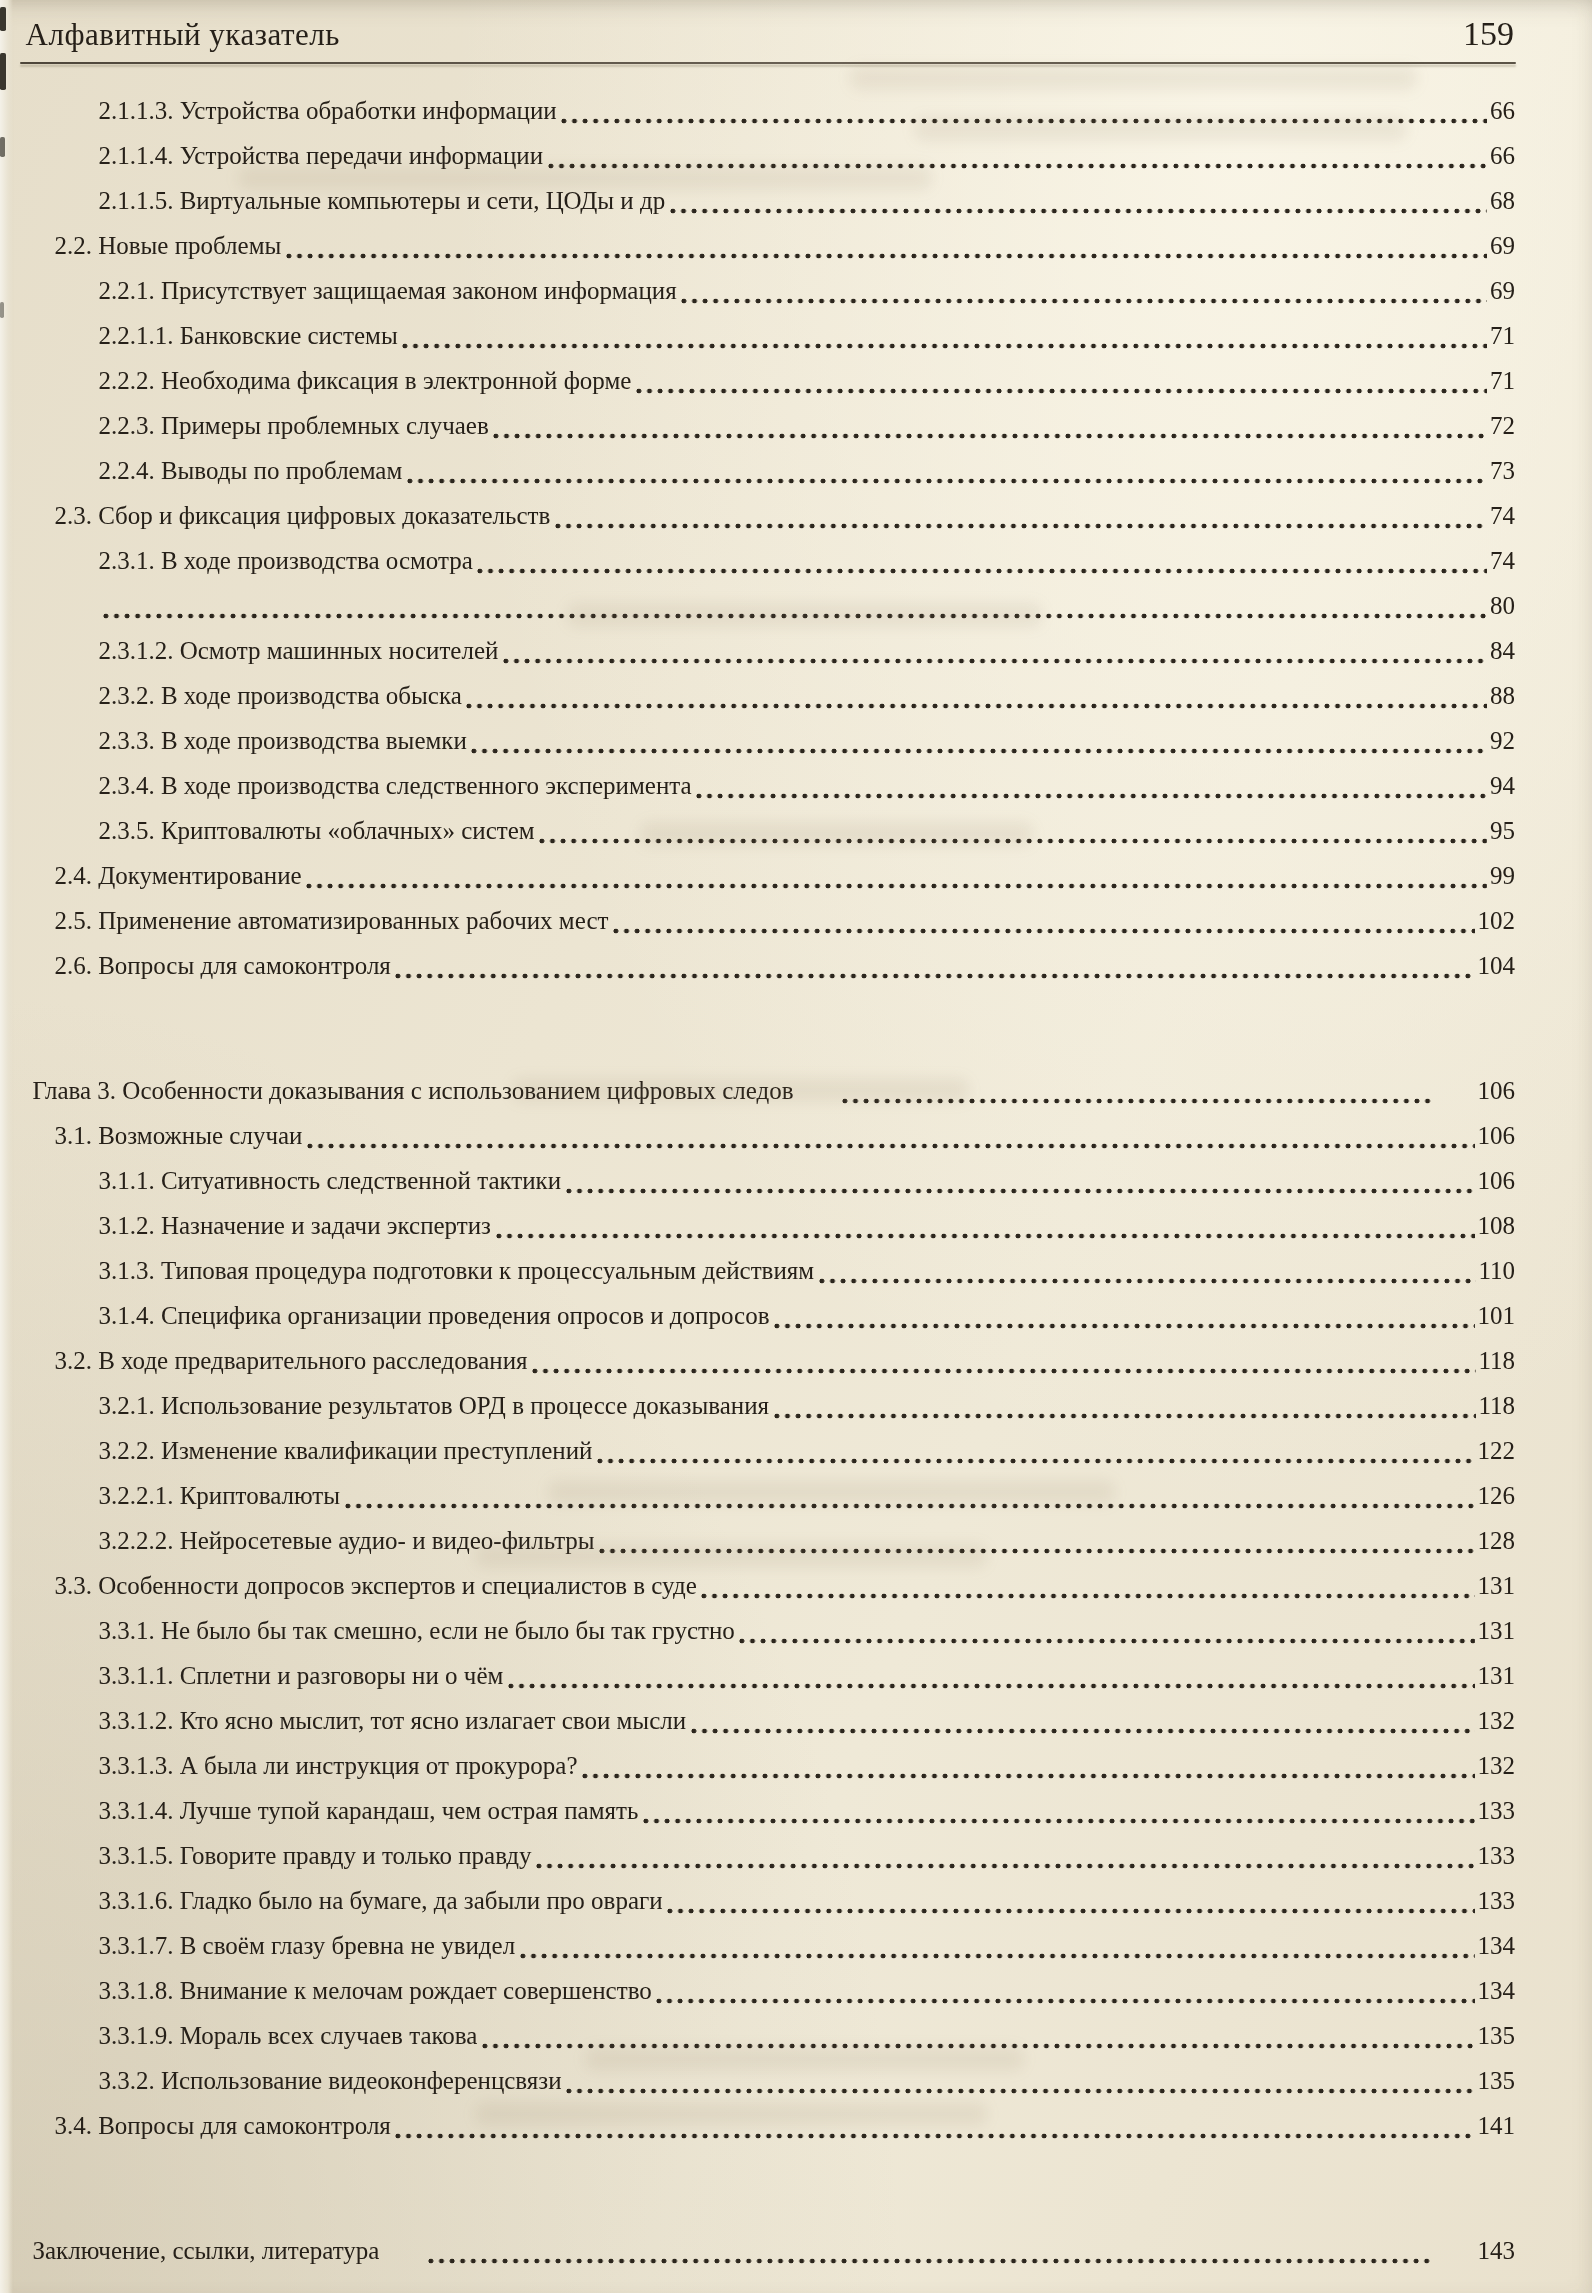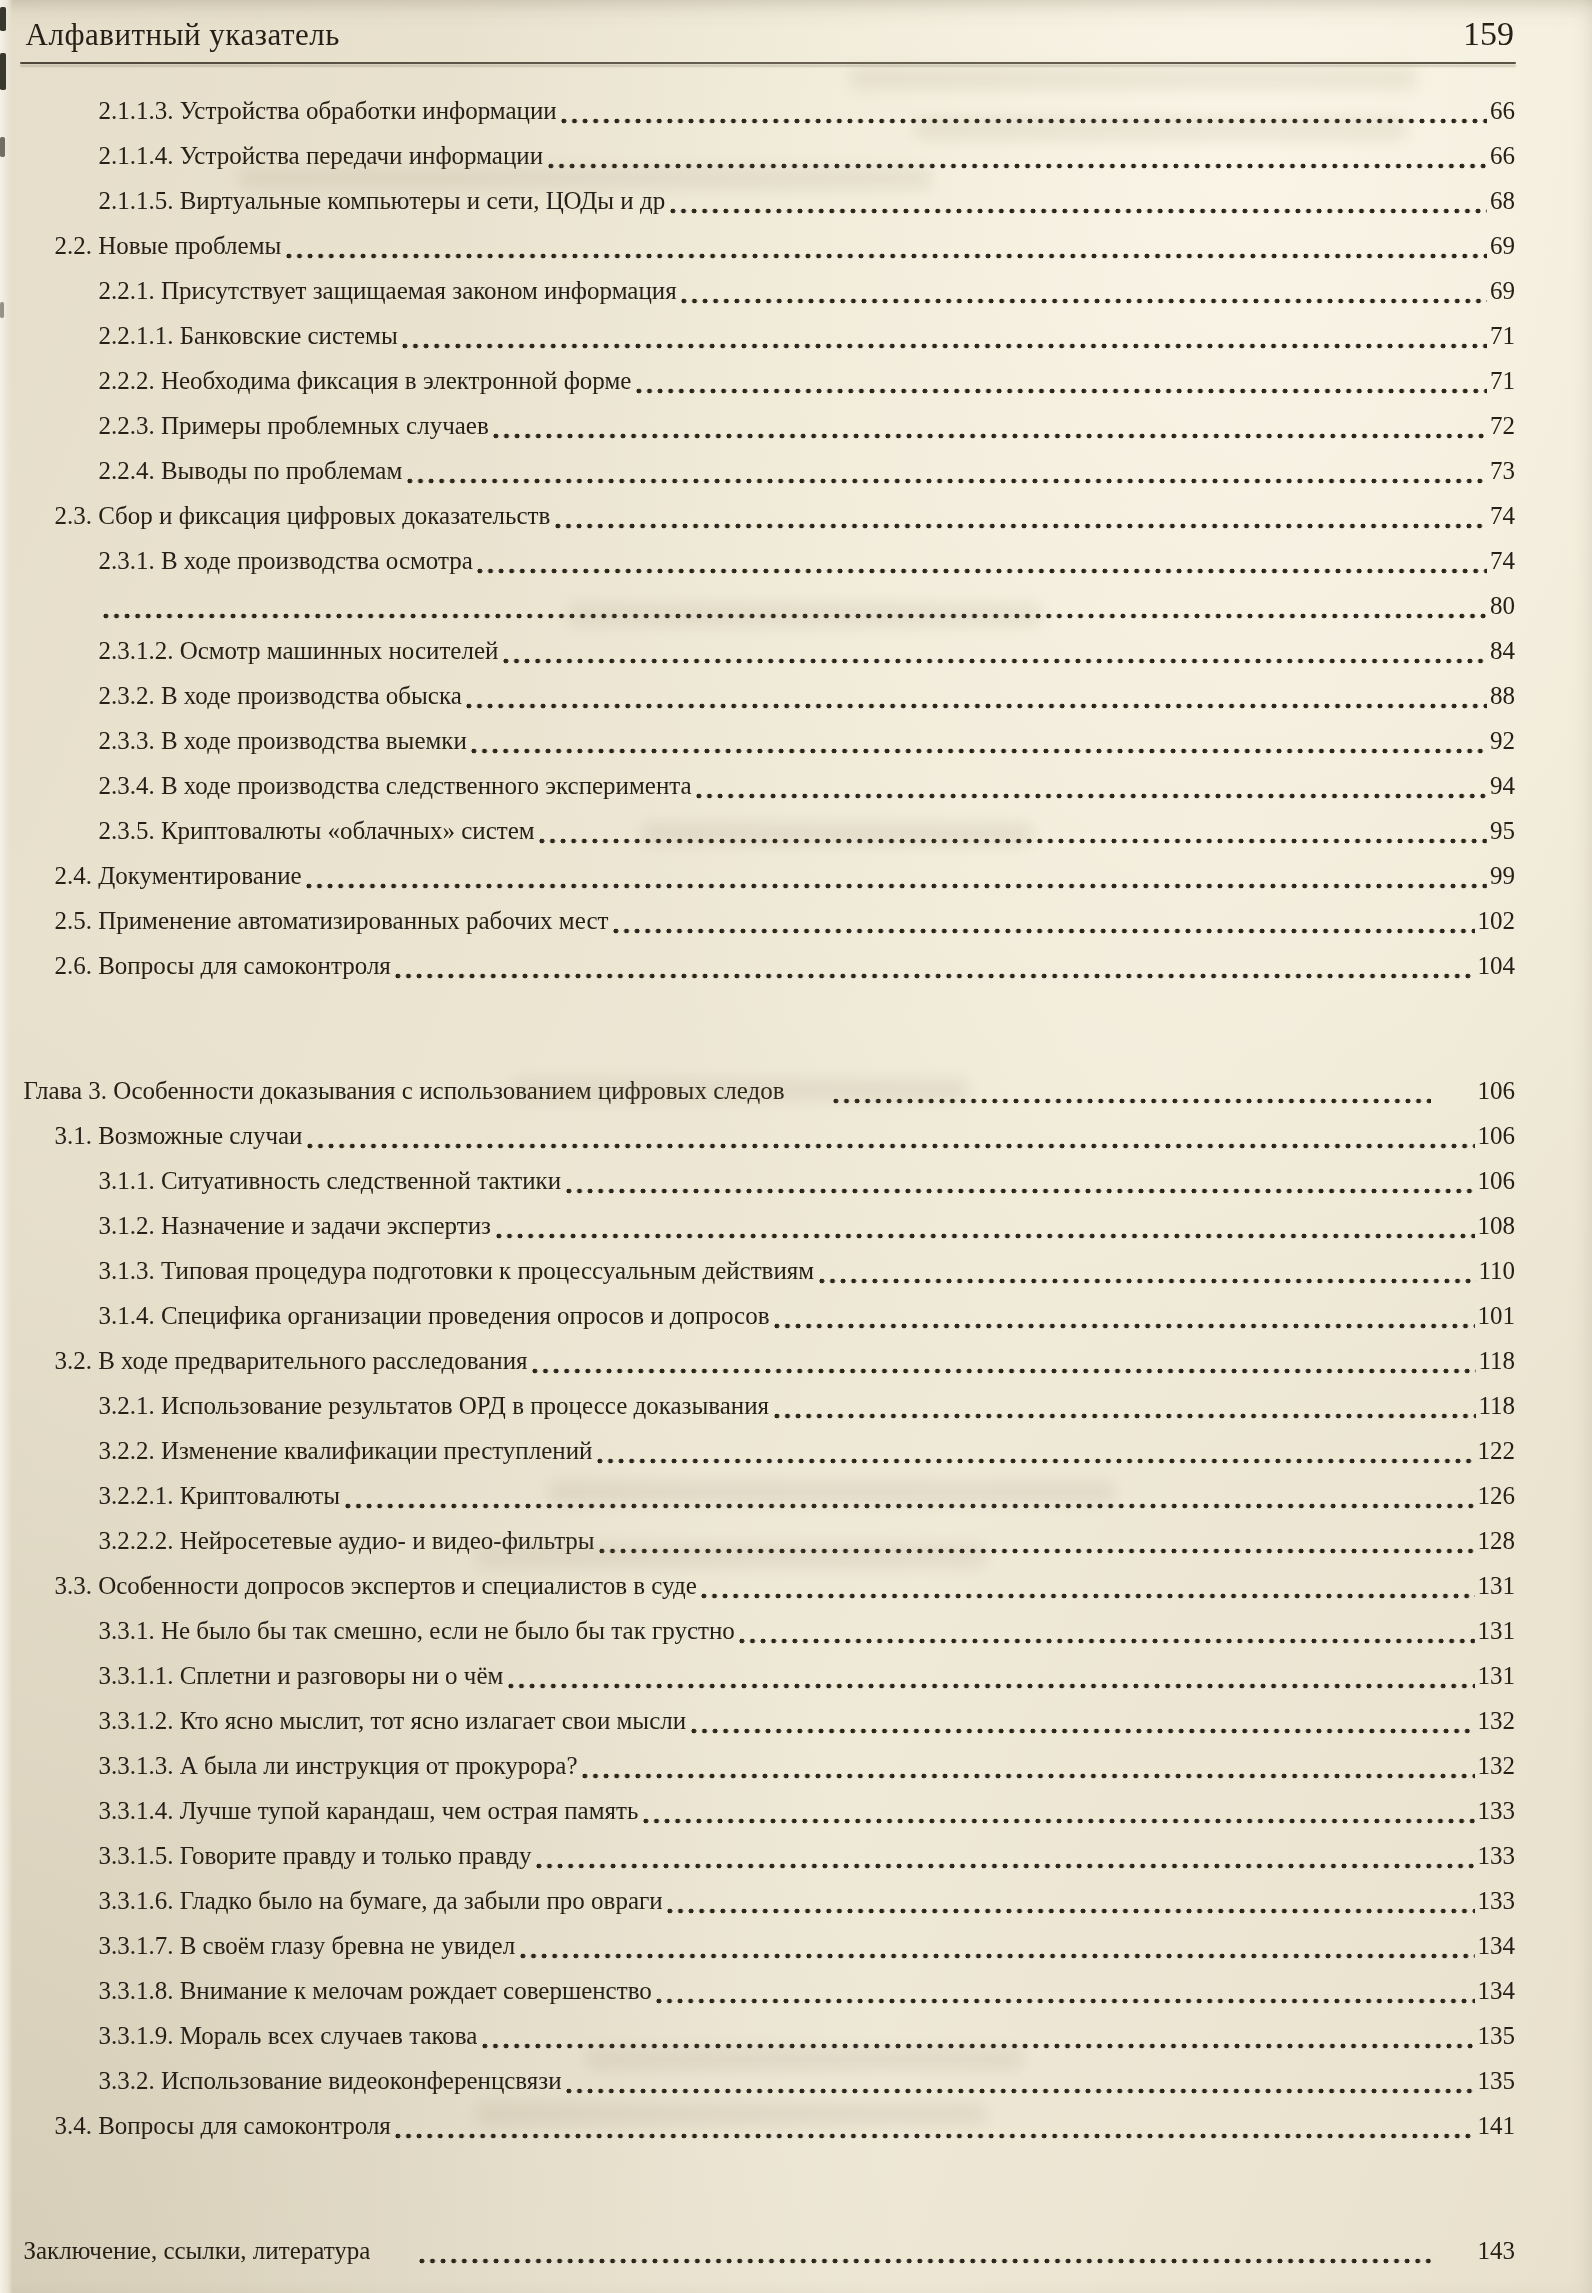--- a/index.html
+++ b/index.html
@@ -50,21 +50,21 @@
   }
 
   .toc{padding:24px 78px 0 16.4px;}
   .toc-row{
     display:flex;align-items:baseline;
     height:45px;line-height:45px;
     font-size:25px;
     white-space:nowrap;
   }
   .toc-row.gap-before{margin-top:80px;}
-  .indent-0{margin-left:7px;gap:44px;}
+  .indent-0{margin-left:16px;gap:44px;}
   .indent-1{margin-left:38px;justify-content:space-between;}
   .indent-2{margin-left:82px;}
   .entry-text{flex:0 0 auto;}
   .leader{
     flex:1 1 auto;min-width:25.6px;
     align-self:flex-end;
     height:8.2px;margin:0 2.7px 8.2px 4.6px;
     background-image:radial-gradient(circle at 2.9px 4.1px,#2c261d 2.2px,rgba(44,38,29,0) 2.7px);
     background-size:10.6px 8.2px;background-repeat:repeat-x;
   }

